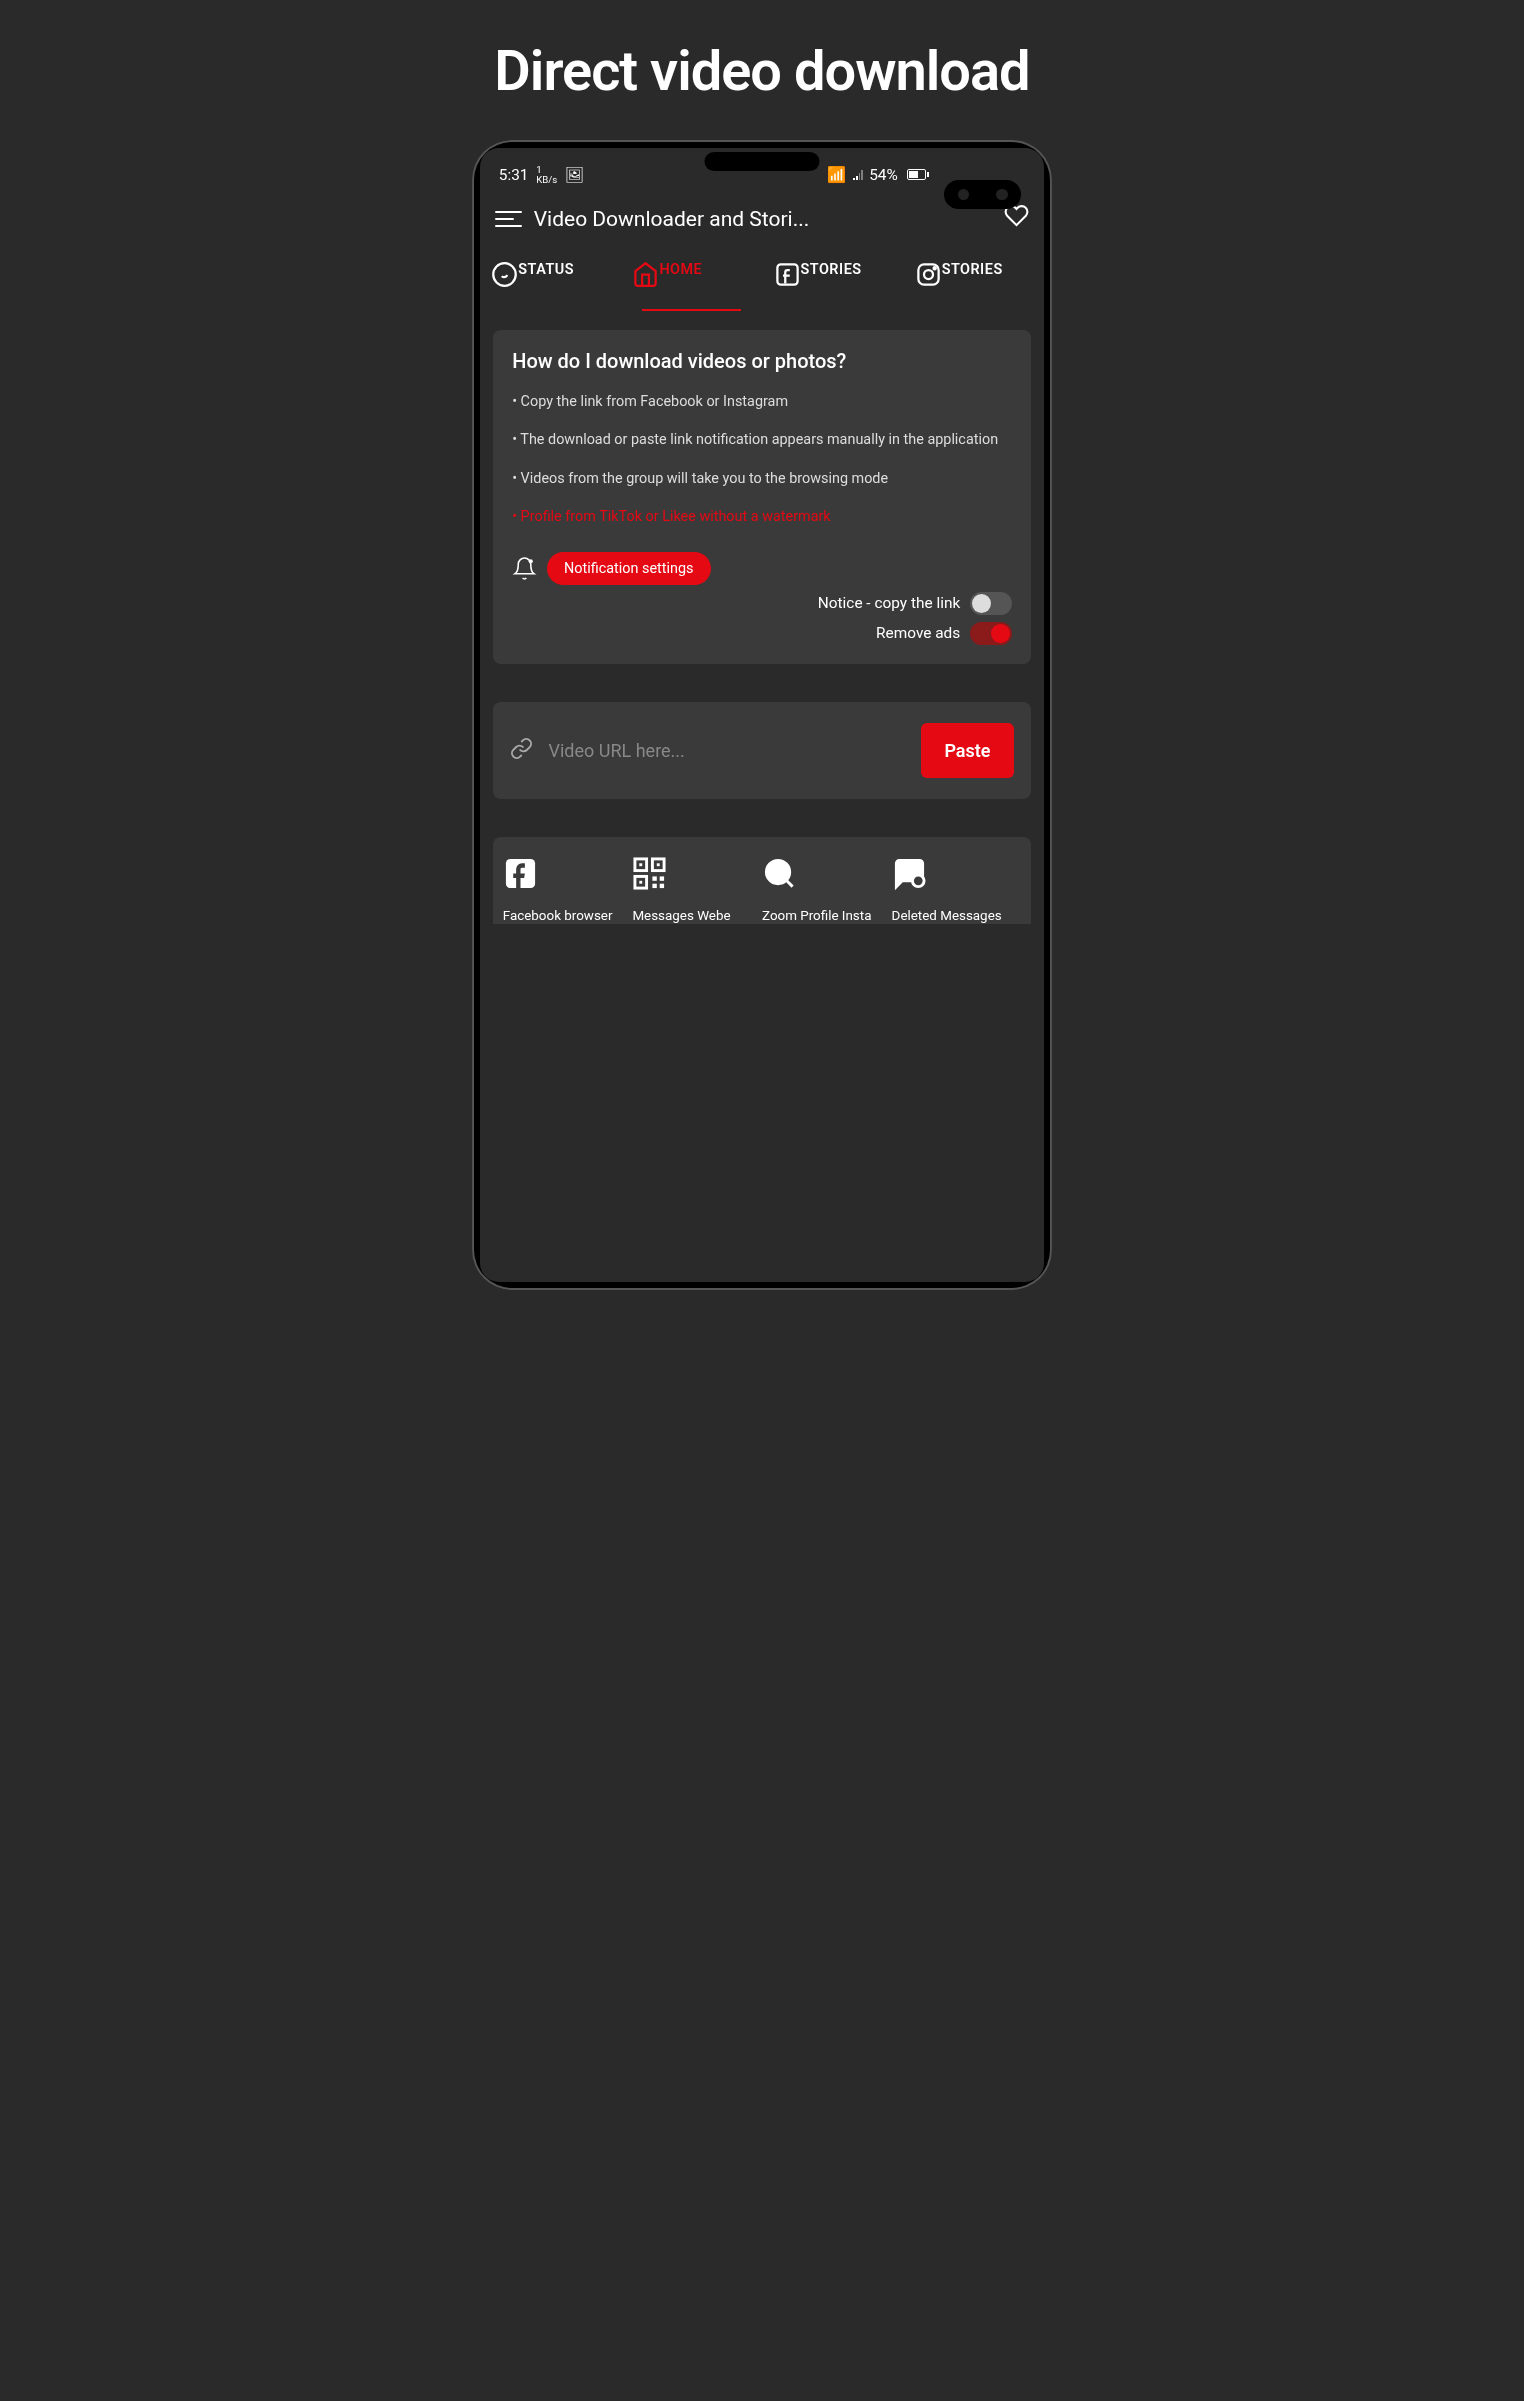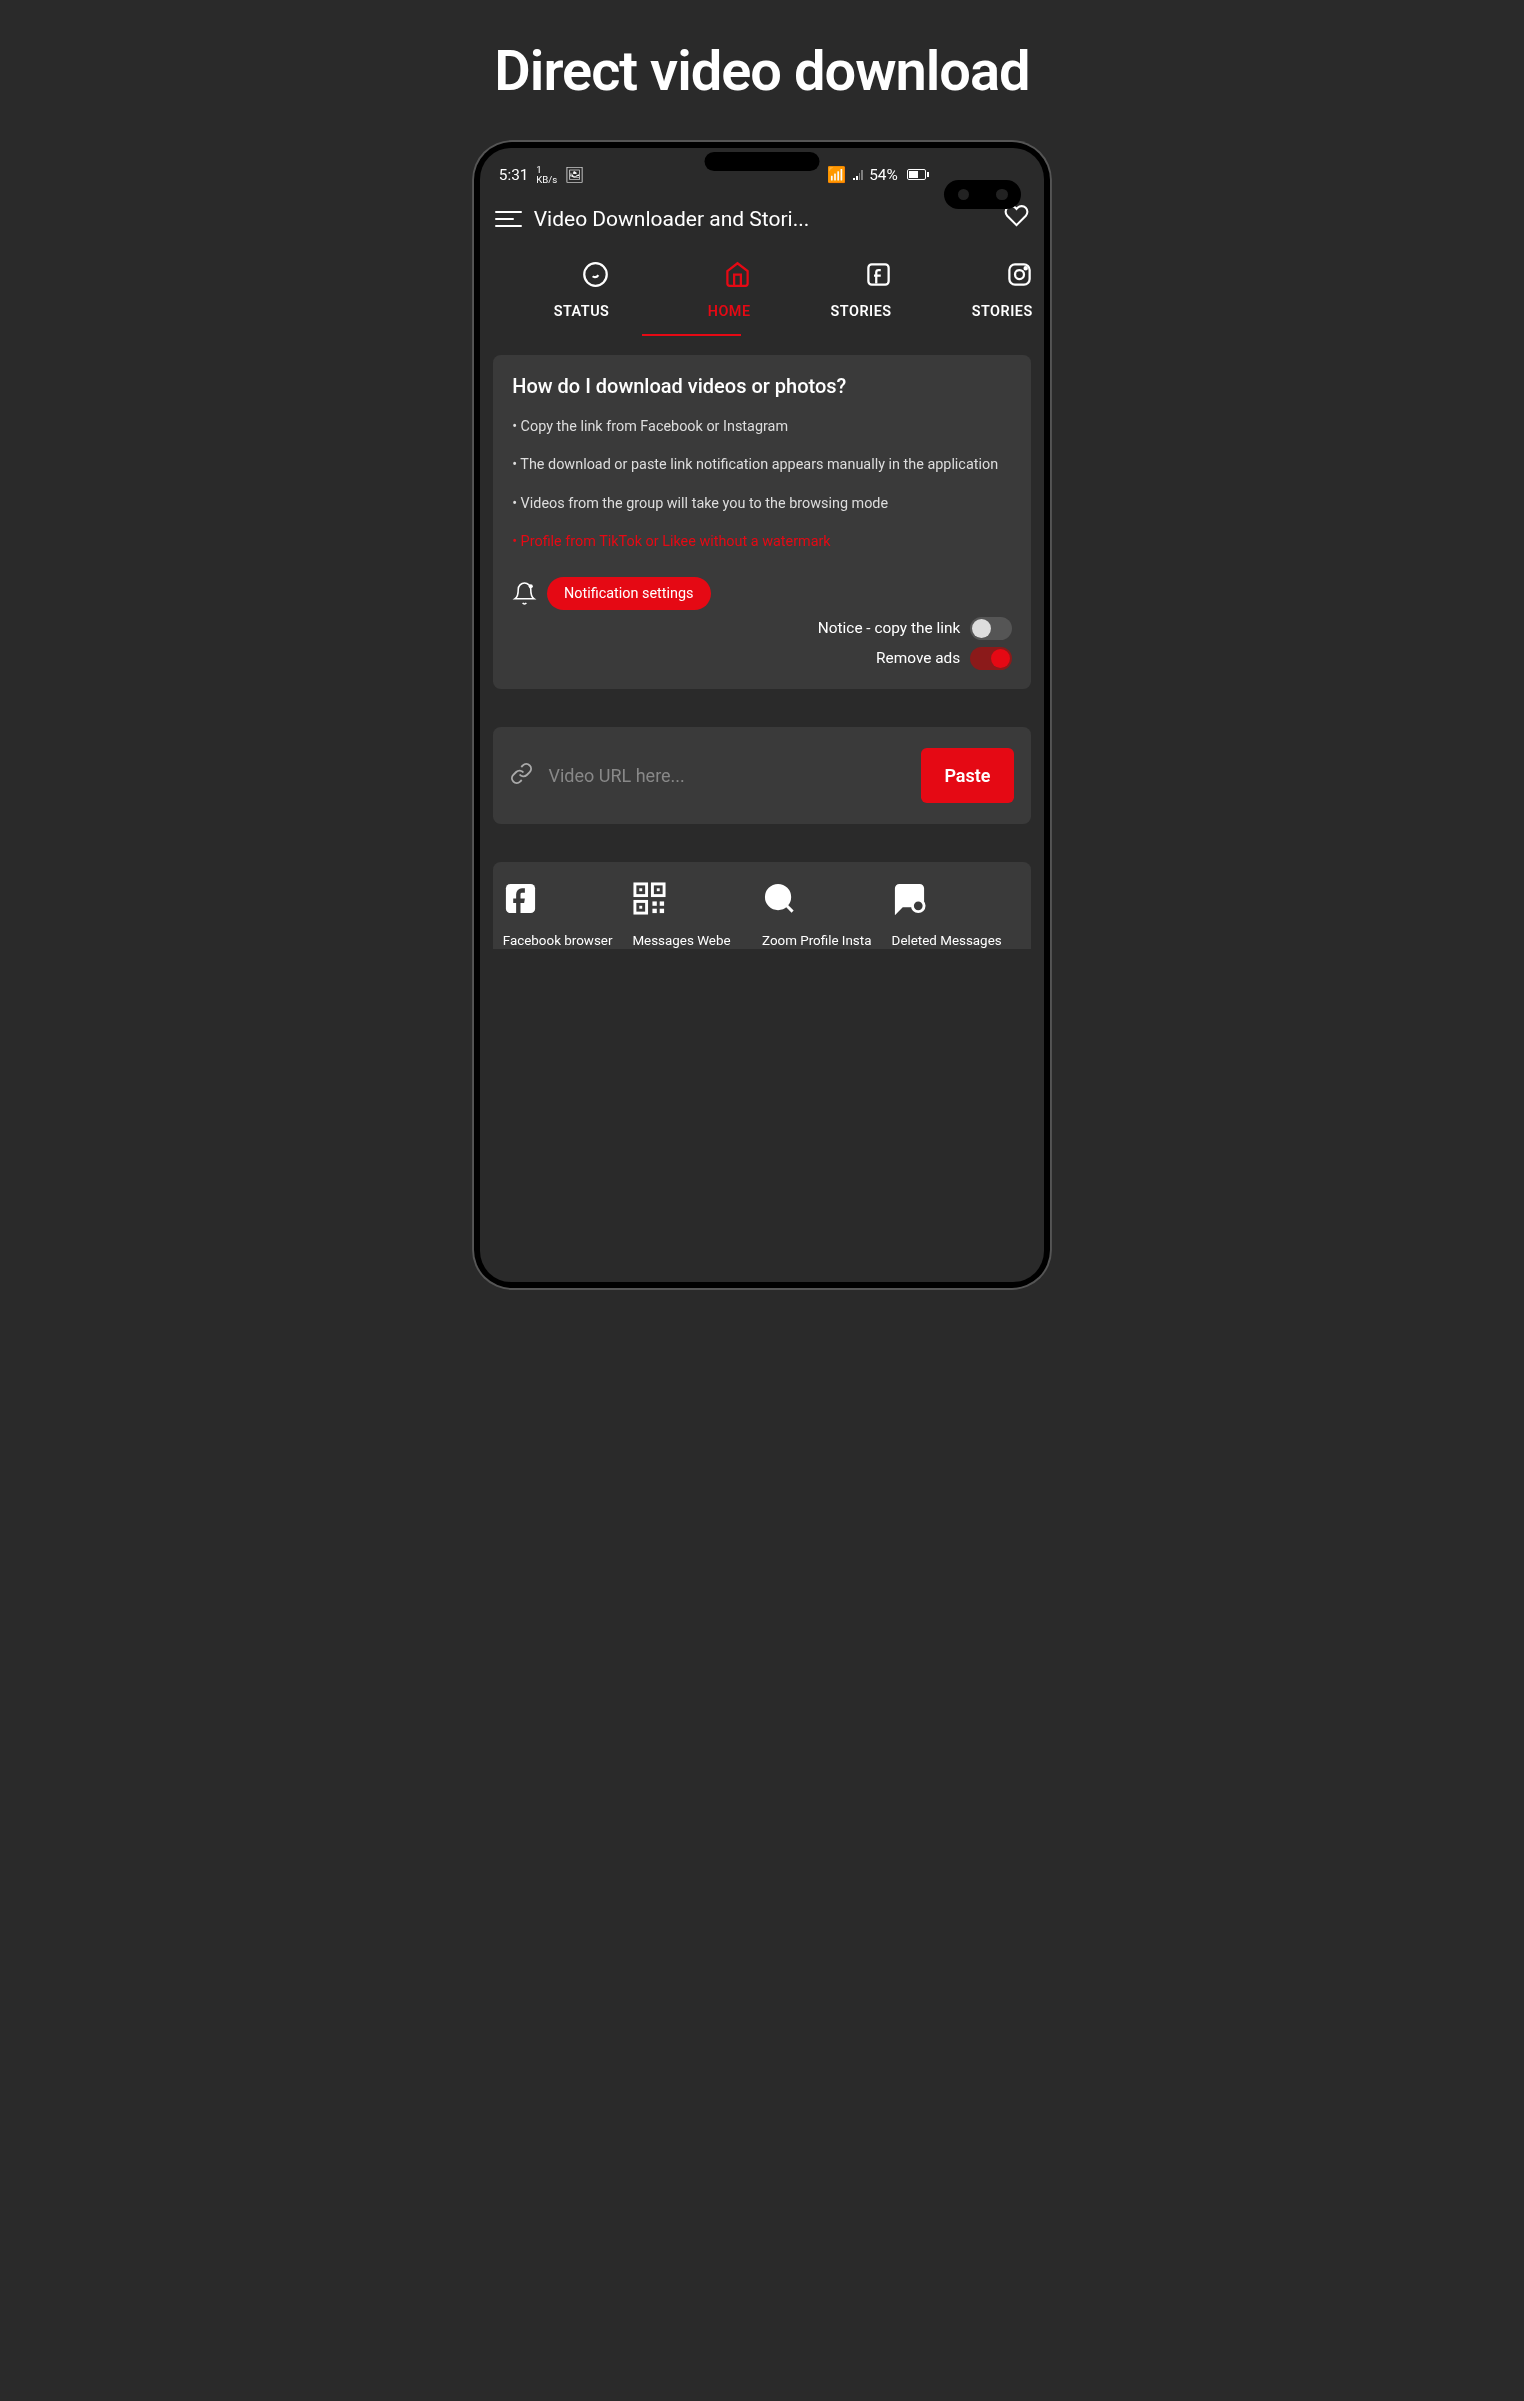--- a/index.html
+++ b/index.html
@@ -2,35 +2,35 @@
 <html><head>
 <meta charset="utf-8">
 <style>
 *{margin:0;padding:0;box-sizing:border-box;font-family:-apple-system,BlinkMacSystemFont,'Segoe UI',Roboto,sans-serif}
 body{background:#2a2a2a;display:flex;flex-direction:column;align-items:center;padding:38px 19px;color:#fff}
 .page-title{font-size:56px;font-weight:600;margin-bottom:38px;letter-spacing:-1px}
 .phone-frame{width:576px;background:#000;border-radius:38px;padding:5.8px;position:relative;box-shadow:0 0 0 1.9px #555}
 .phone-notch{position:absolute;top:9.6px;left:50%;transform:translateX(-50%);width:115px;height:19px;background:#000;border-radius:19px;z-index:10}
 .phone-camera{position:absolute;top:38px;right:29px;width:77px;height:29px;background:#000;border-radius:19px;z-index:10;display:flex;align-items:center;justify-content:space-around}
 .phone-camera::before,.phone-camera::after{content:'';width:11.5px;height:11.5px;background:#222;border-radius:50%}
-.phone-screen{background:#2a2a2a;border-radius:31px;overflow:hidden;min-height:1134px}
+.phone-screen{background:#2a2a2a;border-radius:19px;overflow:hidden;min-height:1134px}
 .status-bar{display:flex;justify-content:space-between;align-items:center;padding:17.3px 19px 7.7px;font-size:15.4px}
 .status-left{display:flex;align-items:center;gap:7.7px}
 .status-right{display:flex;align-items:center;gap:5.8px;margin-right:96px}
 .kb-indicator{font-size:9.6px;line-height:1}
 .app-header{display:flex;align-items:center;padding:11.5px 15.4px;gap:11.5px}
 .hamburger{width:27px;display:flex;flex-direction:column;gap:4.8px;cursor:pointer}
 .hamburger span{height:1.9px;background:#fff;border-radius:1px}
 .hamburger span:nth-child(1){width:100%}
 .hamburger span:nth-child(2){width:70%}
 .hamburger span:nth-child(3){width:100%}
 .app-title{flex:1;font-size:21px;font-weight:400;white-space:nowrap;overflow:hidden;text-overflow:ellipsis}
 .heart-icon{font-size:23px}
 .tabs{display:flex;justify-content:space-around;padding:7.7px 0 0}
-.tab{display:flex;flex-direction:column;align-items:flex-end;gap:8px;padding:7.7px 11.5px;cursor:pointer;position:relative;flex:1}
+.tab{display:flex;flex-direction:row;align-items:flex-start;gap:0;padding:7.7px 11.5px;cursor:pointer;position:relative;flex:1}
 .tab-icon{font-size:27px}
 .tab-icon svg{width:27px;height:27px}
 .tab-label{font-size:14.4px;font-weight:600;letter-spacing:0.5px}
 .tab.active{color:#e50914}
 .tab.active::after{content:'';position:absolute;bottom:-7.7px;left:15%;right:15%;height:1.9px;background:#e50914}
 .tabs-divider{height:7.7px}
 .card{background:#3a3a3a;margin:19px 13.4px;border-radius:7.7px;padding:19px}
 .card-title{font-size:20px;font-weight:500;margin-bottom:17.3px}
 .card-text{font-size:14.4px;line-height:1.6;margin-bottom:15.4px;color:#ddd}
 .card-text.red{color:#e50914}

